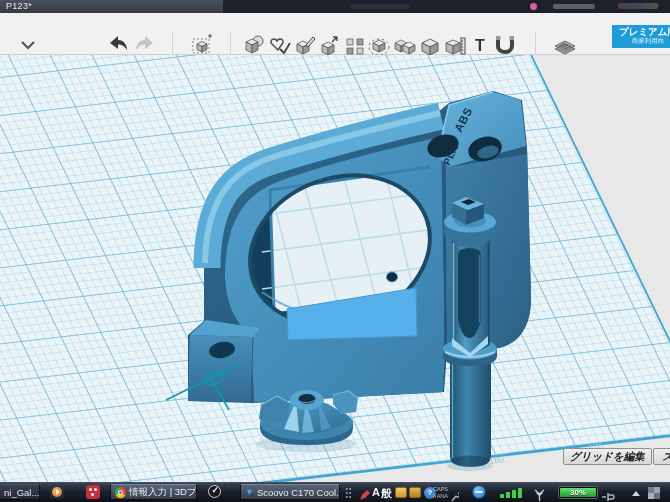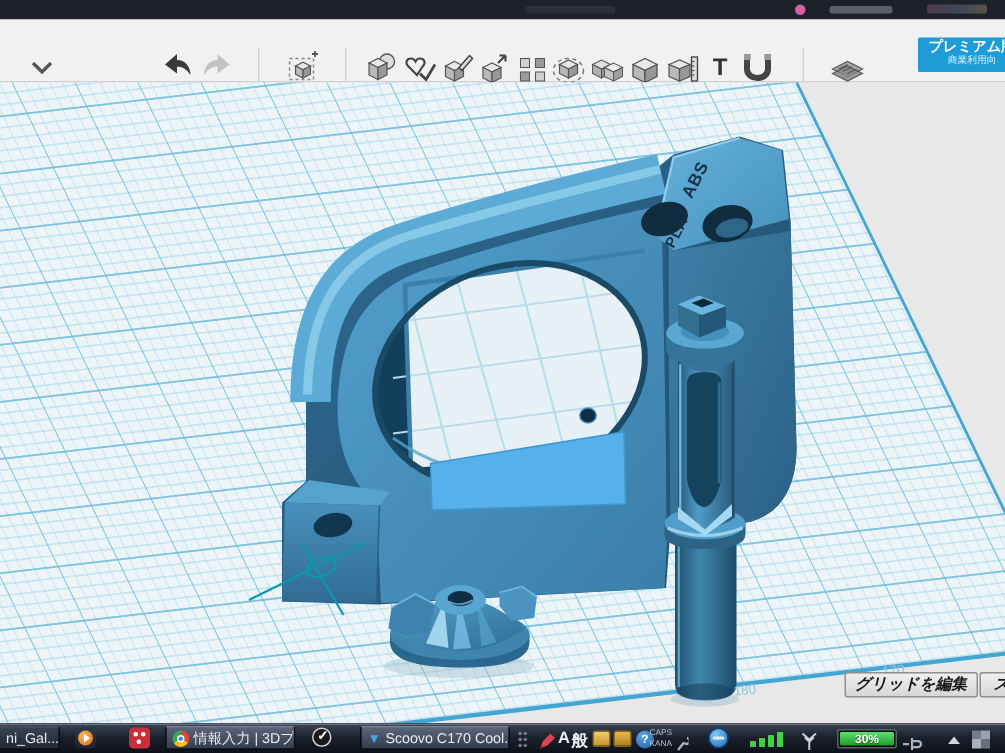--- a/index.html
+++ b/index.html
@@ -81,20 +81,23 @@
 </head>
 <body>
 
 <div id="app">
 
   <div class="titlebar">
     <div class="speck" style="left:350px;top:4px;width:60px;height:5px;background:#3a404b;border-radius:2px;opacity:.5;"></div>
     <div class="speck" style="left:530px;top:3px;width:7px;height:7px;background:#d85fa5;"></div>
     <div class="speck" style="left:553px;top:4px;width:42px;height:5px;background:#cfd3da;border-radius:2px;opacity:.35;"></div>
     <div class="speck" style="left:618px;top:3px;width:40px;height:6px;background:linear-gradient(90deg,#b06a8a,#7a8aa8,#c8b080);border-radius:2px;opacity:.35;"></div>
+    <div class="titletab">
+      <span>P123*</span>
+    </div>
   </div>
 
   <div class="toolbar">
 
     <div class="tbi" style="left:15px;top:26px;height:12px;">
       <svg class="ticon" style="height:12px" viewBox="0 0 26 12">
           <polyline points="7,3 13,9 19,3" fill="none" stroke="#555" stroke-width="2.2"></polyline>
         </svg>
     </div>
 

